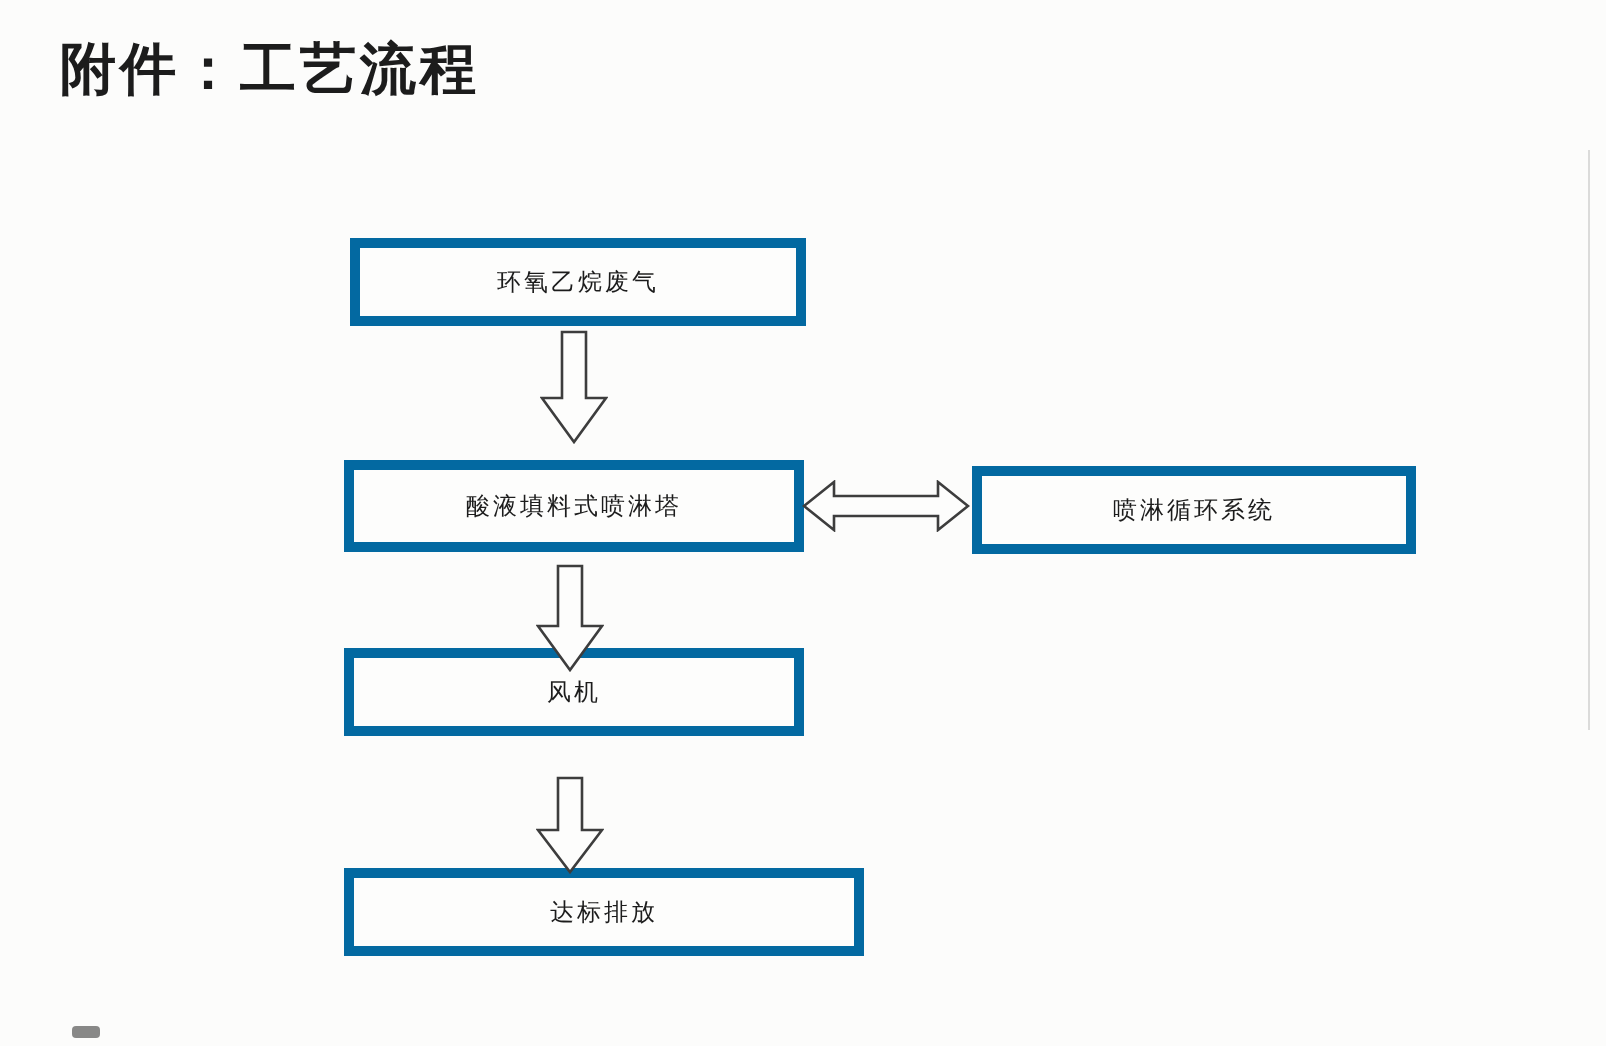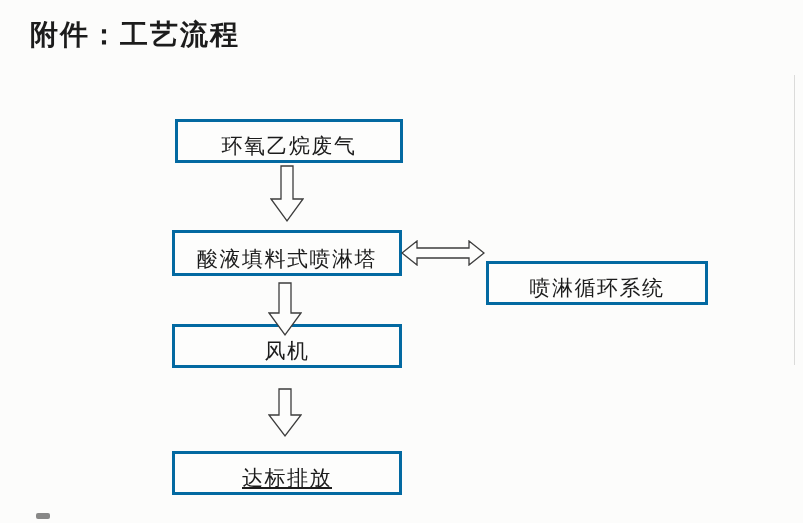--- a/index.html
+++ b/index.html
@@ -20,35 +20,35 @@
     position: absolute;
     left: 30px;
     top: 16px;
     font-size: 28px;
     font-weight: bold;
     letter-spacing: 2px;
   }
 
   .node {
     position: absolute;
-    border: 3px solid #0369a1;
+    border: 5px solid #0369a1;
     background: #fdfdfc;
     display: flex;
-    align-items: flex-end;
+    align-items: center;
     justify-content: center;
-    font-size: 21px;
+    font-size: 12px;
     letter-spacing: 1.5px;
     box-sizing: border-box;
   }
 
   .node-waste-gas   { left: 175px; top: 119px; width: 228px; height: 44px; }
   .node-spray-tower { left: 172px; top: 230px; width: 230px; height: 46px; }
-  .node-circulation { left: 486px; top: 233px; width: 222px; height: 44px; margin-top: 28px; }
+  .node-circulation { left: 486px; top: 233px; width: 222px; height: 44px; }
   .node-fan         { left: 172px; top: 324px; width: 230px; height: 44px; }
-  .node-discharge   { left: 172px; top: 451px; width: 230px; height: 44px; text-decoration: underline; }
+  .node-discharge   { left: 172px; top: 434px; width: 260px; height: 44px; }
 
   .arrow {
     position: absolute;
   }
   .arrow svg { display: block; }
   .arrow polygon {
     fill: #fdfdfc;
     stroke: #3d3d3d;
     stroke-width: 1.3;
     stroke-linejoin: miter;

